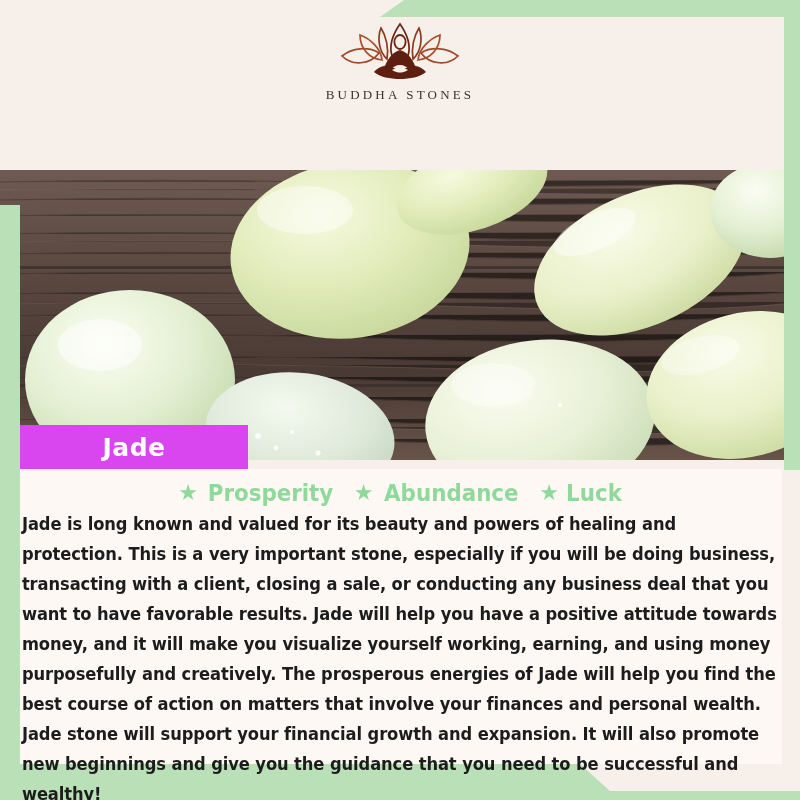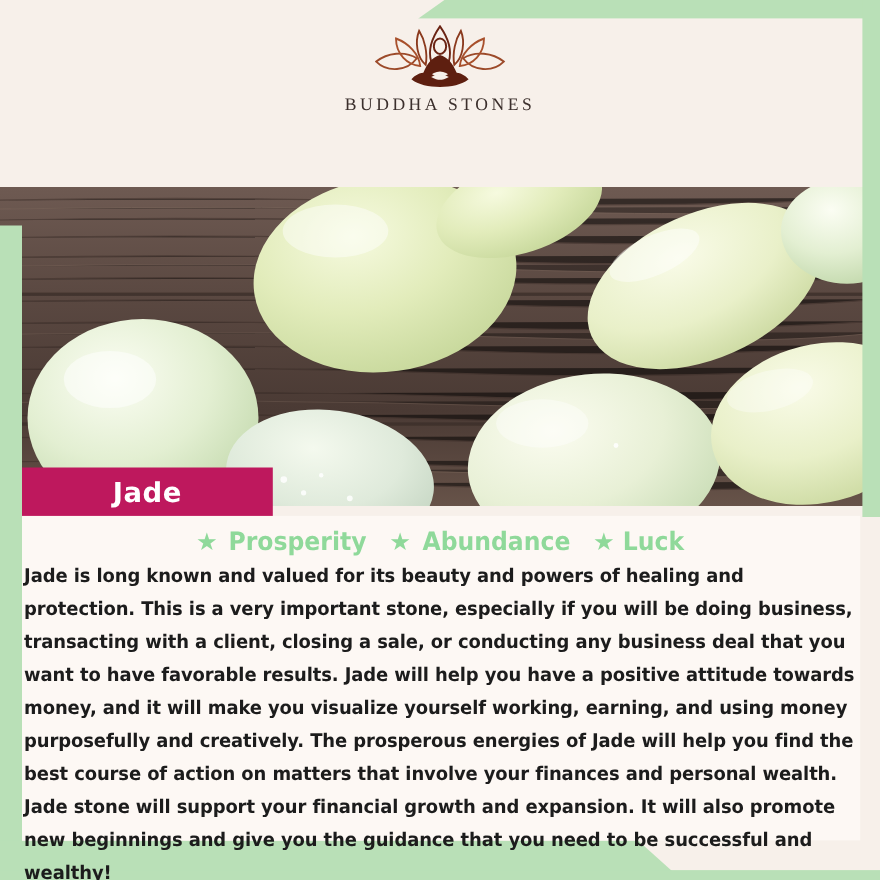--- a/index.html
+++ b/index.html
@@ -67,21 +67,21 @@
     flex-direction: column;
     align-items: center;
     justify-content: flex-start;
     padding-top: 22px;
     z-index: 5;
   }
   .logo-mark { width: 132px; height: 58px; display: block; }
   .brand-name {
     margin-top: 7px;
     font-family: "Liberation Serif", serif;
-    font-size: 16px;
+    font-size: 13px;
     letter-spacing: 3.2px;
     color: #3b2f2c;
     font-weight: 400;
   }
 
   
   .title-band {
     position: absolute;
     left: 170px; top: 120px;
     width: 465px; height: 53px;
@@ -109,21 +109,21 @@
     overflow: hidden;
     z-index: 2;
   }
   .photo svg { display: block; width: 800px; height: 290px; }
 
   
   .jade-band {
     position: absolute;
     left: 20px; top: 425px;
     width: 228px; height: 44px;
-    background: #be185d;
+    background: #d946ef;
     display: flex;
     align-items: center;
     justify-content: center;
     z-index: 6;
   }
   .jade-label {
     font-family: "DejaVu Sans", sans-serif;
     font-weight: bold;
     font-size: 25px;
     color: #ffffff;

